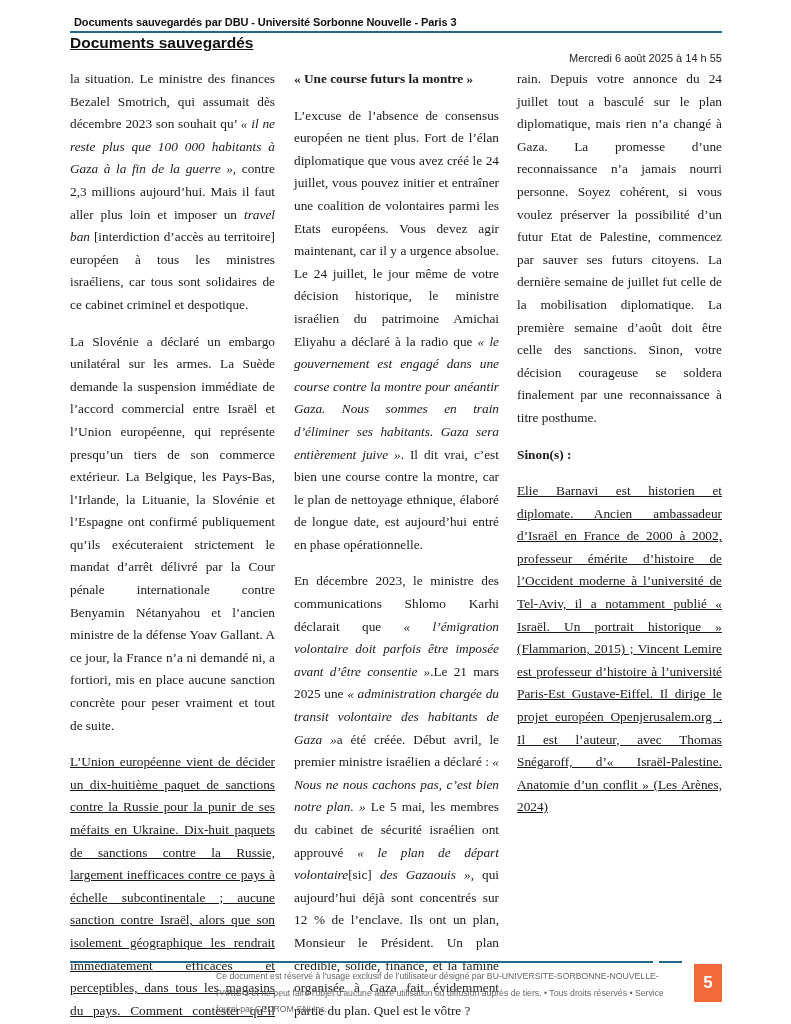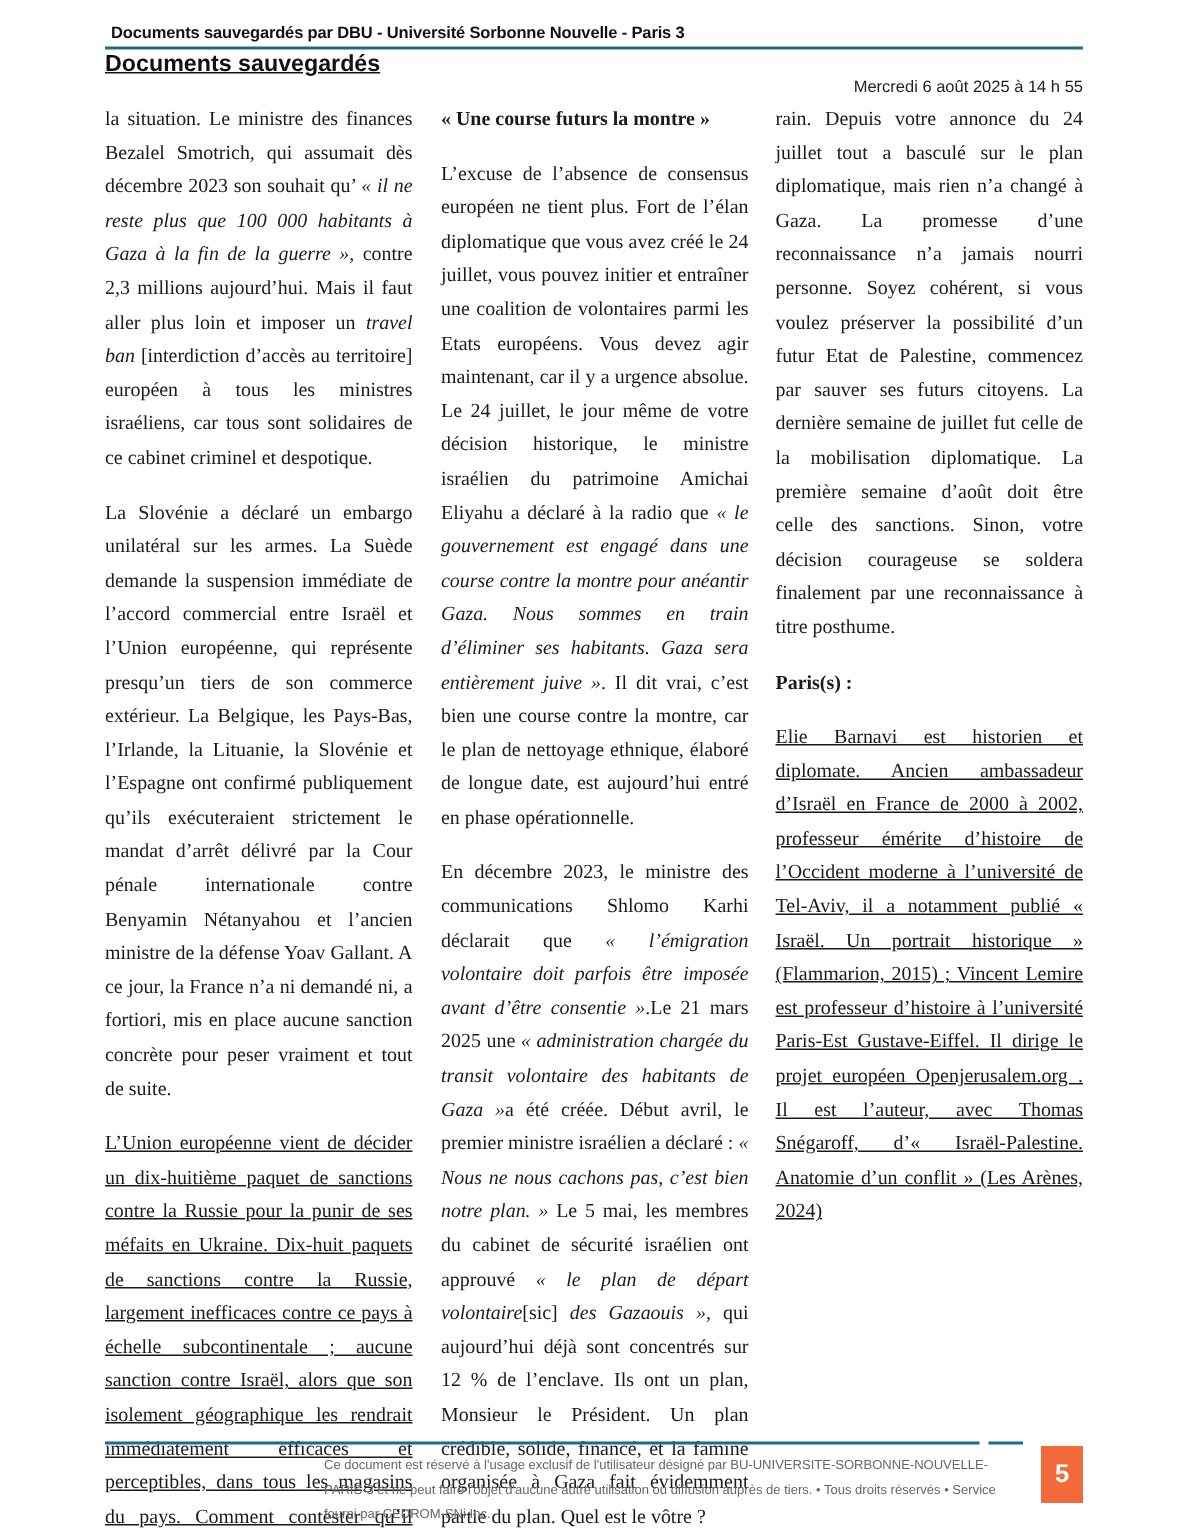--- a/index.html
+++ b/index.html
@@ -46,21 +46,21 @@
 
   <div class="col col2">
     <p class="subhead">« Une course futurs la montre »</p>
     <p><span>L’excuse de l’absence de consensus eu­ropéen ne tient plus. Fort de l’élan diplo­matique que vous avez créé le 24 juillet, vous pouvez initier et entraîner une coalition de volontaires parmi les Etats européens. Vous devez agir maintenant, car il y a urgence absolue. Le 24 juillet, le jour même de votre décision his­torique, le ministre israélien du patri­moine Amichai Eliyahu a déclaré à la radio que </span><em>« le gouvernement est engagé dans une course contre la montre pour anéantir Gaza. Nous sommes en train d’éliminer ses habitants. Gaza sera en­tièrement juive »</em><span>. Il dit vrai, c’est bien une course contre la montre, car le plan de nettoyage ethnique, élaboré de longue date, est aujourd’hui entré en phase opérationnelle.</span></p>
     <p><span>En décembre 2023, le ministre des com­munications Shlomo Karhi déclarait que </span><em>« l’émigration volontaire doit parfois être imposée avant d’être consentie »</em><span>.Le 21 mars 2025 une </span><em>« administration chargée du transit volontaire des habi­tants de Gaza »</em><span>a été créée. Début avril, le premier ministre israélien a déclaré : </span><em>« Nous ne nous cachons pas, c’est bien notre plan. »</em><span> Le 5 mai, les membres du cabinet de sécurité israélien ont approu­vé </span><em>« le plan de départ volontaire</em><span>[sic]</span><em> des Gazaouis »</em><span>, qui aujourd’hui déjà sont concentrés sur 12 % de l’enclave. Ils ont un plan, Monsieur le Président. Un plan crédible, solide, financé, et la famine organisée à Gaza fait évidem­ment partie du plan. Quel est le vôtre ?</span></p>
 
   </div>
 
   <div class="col col3">
     <p>rain. Depuis votre annonce du 24 juillet tout a basculé sur le plan diplomatique, mais rien n’a changé à Gaza. La promesse d’une reconnaissance n’a ja­mais nourri personne. Soyez cohérent, si vous voulez préserver la possibilité d’un futur Etat de Palestine, commencez par sauver ses futurs citoyens. La dernière semaine de juillet fut celle de la mo­bilisation diplomatique. La première se­maine d’août doit être celle des sanc­tions. Sinon, votre décision courageuse se soldera finalement par une reconnais­sance à titre posthume.</p>
-    <p class="subhead">Paris(s) :</p>
+    <p class="subhead">Sinon(s) :</p>
     <p class="tight">Elie Barnavi est historien et diplomate. Ancien ambassadeur d’Israël en France de 2000 à 2002, professeur émérite d’histoire de l’Occident moderne à l’université de Tel-Aviv, il a notamment publié « Israël. Un portrait historique » (Flammarion, 2015) ; Vincent Lemire est professeur d’histoire à l’uni­versité Paris-Est Gustave-Eiffel. Il dirige le projet européen Open­jerusalem.org . Il est l’auteur, avec Thomas Snégaroff, d’« Israël-Palestine. Anatomie d’un conflit » (Les Arènes, 2024)</p>
   </div>
 
   <div class="ftr-rule"></div>
   <div class="ftr-rule2"></div>
   <div class="ftr-text">Ce document est réservé à l'usage exclusif de l'utilisateur désigné par BU-UNIVERSITE-SORBONNE-NOUVELLE-PARIS-3 et ne peut faire l'objet d'aucune autre utilisation ou diffusion auprès de tiers. • Tous droits réservés • Service fourni par CEDROM-SNi Inc.</div>
   <div class="page-num">5</div>
 </div>
 
 </body></html>

